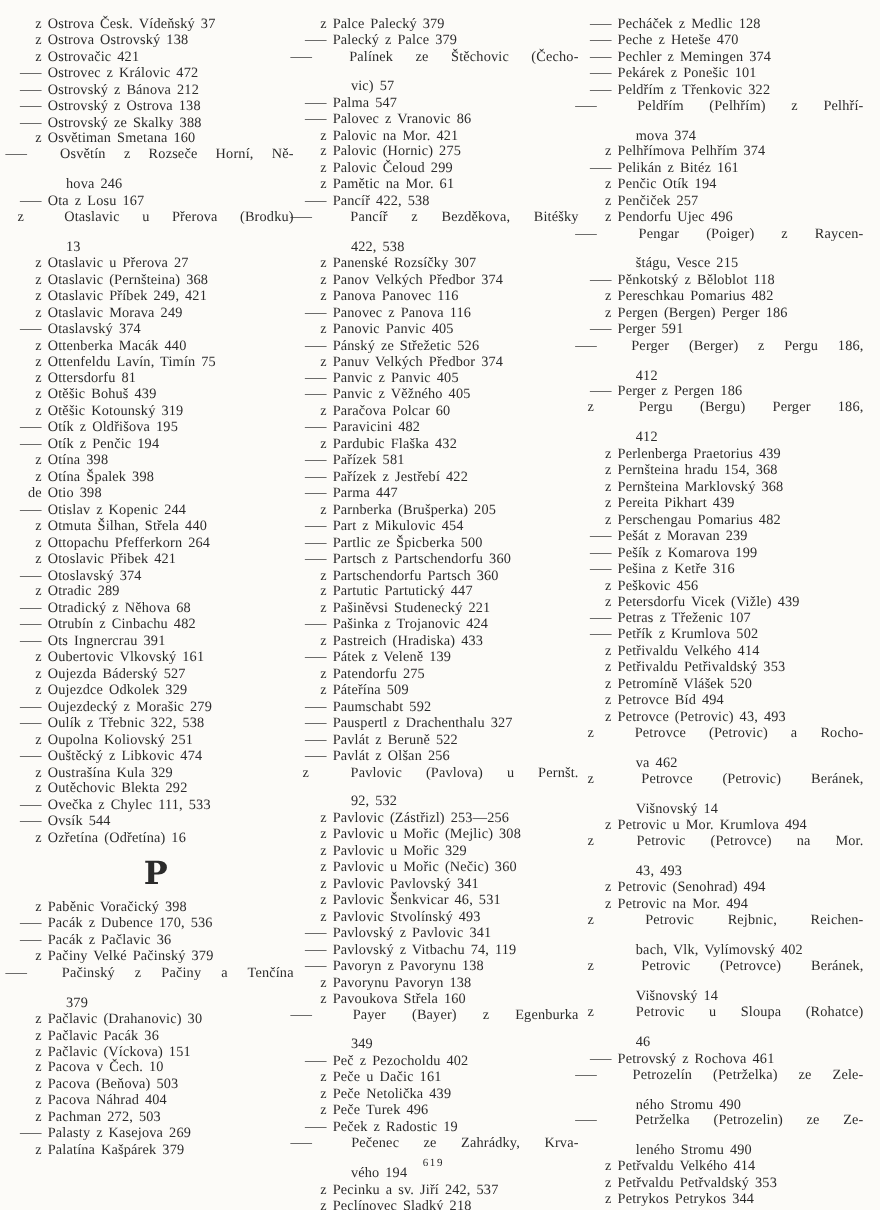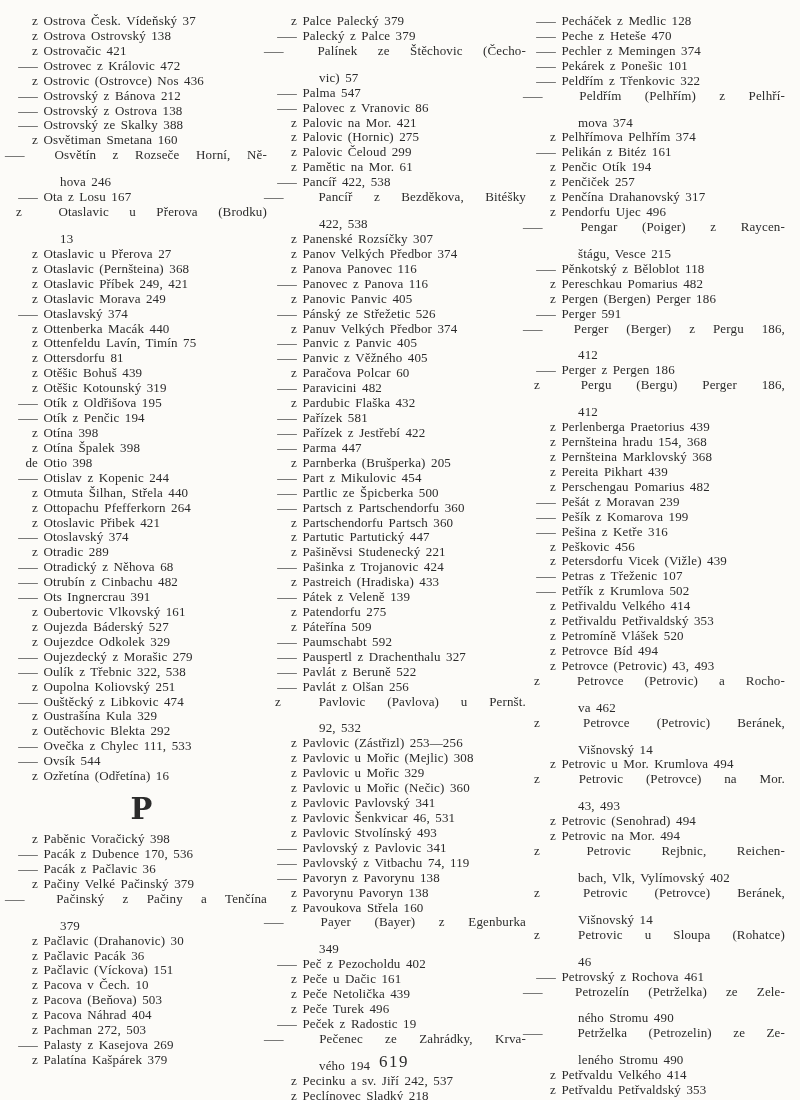--- a/index.html
+++ b/index.html
@@ -33,21 +33,21 @@
     text-align:center;
     font-family:"DejaVu Serif", serif;
     font-weight:bold;
     font-size:29px; line-height:30px;
     margin:10px 0 8px 0;
     letter-spacing:0;
   }
   .footer {
     position:absolute; left:0; top:1052px; width:788px;
     text-align:center;
-    font-size:17px; letter-spacing:1.5px;
+    font-size:10px; letter-spacing:1.5px;
   }
 </style>
 </head>
 <body>
 
 <div class="page">
   <div class="cols">
     <div class="col">
         <div class="entry">
           <div class="l1 line"><span class="pfx">z</span> Ostrova Česk. Vídeňský 37</div>
@@ -55,23 +55,20 @@
         <div class="entry">
           <div class="l1 line"><span class="pfx">z</span> Ostrova Ostrovský 138</div>
         </div>
         <div class="entry">
           <div class="l1 line"><span class="pfx">z</span> Ostrovačic 421</div>
         </div>
         <div class="entry">
           <div class="l1 line"><span class="pfx dash">—</span> Ostrovec z Královic 472</div>
         </div>
         <div class="entry">
-          <div class="l1 line"><span class="pfx">z</span> Ostrovic (Ostrovce) Nos 436</div>
-        </div>
-        <div class="entry">
           <div class="l1 line"><span class="pfx dash">—</span> Ostrovský z Bánova 212</div>
         </div>
         <div class="entry">
           <div class="l1 line"><span class="pfx dash">—</span> Ostrovský z Ostrova 138</div>
         </div>
         <div class="entry">
           <div class="l1 line"><span class="pfx dash">—</span> Ostrovský ze Skalky 388</div>
         </div>
         <div class="entry">
           <div class="l1 line"><span class="pfx">z</span> Osvětiman Smetana 160</div>
@@ -463,23 +460,20 @@
           <div class="l1 line"><span class="pfx">z</span> Pelhřímova Pelhřím 374</div>
         </div>
         <div class="entry">
           <div class="l1 line"><span class="pfx dash">—</span> Pelikán z Bitéz 161</div>
         </div>
         <div class="entry">
           <div class="l1 line"><span class="pfx">z</span> Penčic Otík 194</div>
         </div>
         <div class="entry">
           <div class="l1 line"><span class="pfx">z</span> Penčiček 257</div>
-        </div>
-        <div class="entry">
-          <div class="l1 line"><span class="pfx">z</span> Penčína Drahanovský 317</div>
         </div>
         <div class="entry">
           <div class="l1 line"><span class="pfx">z</span> Pendorfu Ujec 496</div>
         </div>
         <div class="entry">
           <div class="l1 line just"><span class="pfx dash">—</span> Pengar (Poiger) z Raycen-</div>
           <div class="cont line">štágu, Vesce 215</div>
         </div>
         <div class="entry">
           <div class="l1 line"><span class="pfx dash">—</span> Pěnkotský z Běloblot 118</div>

